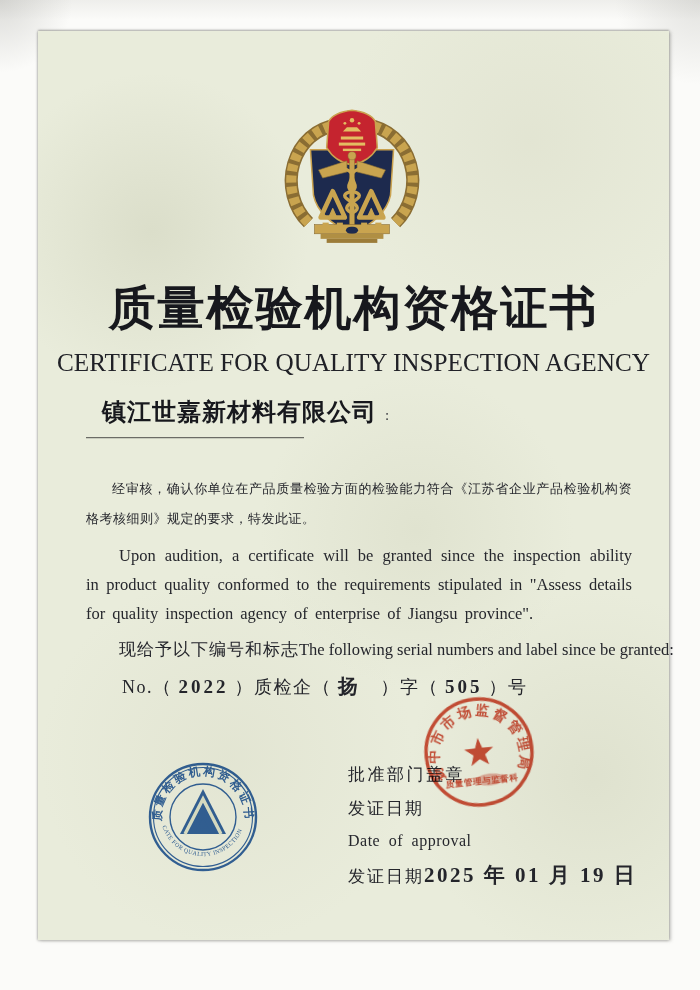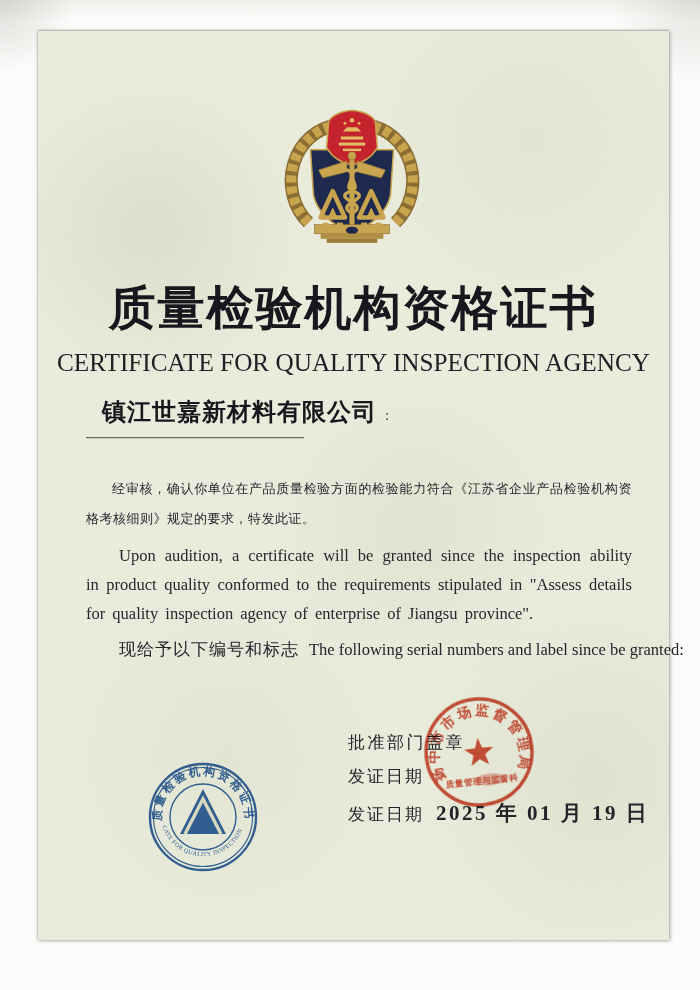--- a/index.html
+++ b/index.html
@@ -47,28 +47,28 @@
   .body-text{position:absolute;left:48px;top:443px;width:546px;}
   .para-cn{
     margin:0;font-size:13px;line-height:30px;letter-spacing:.5px;
     text-align:justify;text-indent:2em;color:#26272d;
   }
   .para-en{
     margin:7px 0 8px 0;font-size:16.5px;line-height:29px;word-spacing:3px;
     text-align:justify;text-indent:2em;color:#26272d;
   }
   .grant-line{margin:6px 0 0 0;font-size:16.5px;line-height:28px;text-indent:2em;white-space:nowrap;}
-  .grant-cn{font-size:17px;letter-spacing:1px;margin-right:10px;}
+  .grant-cn{font-size:17px;letter-spacing:1px;}
   .serial-line{margin:7px 0 0 0;font-size:18px;line-height:30px;text-indent:2em;letter-spacing:1.5px;white-space:nowrap;}
   .serial-strong{font-weight:bold;font-size:19px;letter-spacing:3px;}
   .serial-region{font-weight:bold;font-size:20px;letter-spacing:3px;}
-  .approval{position:absolute;left:310px;top:700px;z-index:2;}
+  .approval{position:absolute;left:310px;top:732px;z-index:2;}
   .ap-cn{font-size:17px;letter-spacing:2.5px;color:#26272d;}
   .ap-en{font-size:16px;letter-spacing:.5px;word-spacing:4px;margin-top:12px;color:#26272d;}
-  .date-row{display:flex;align-items:baseline;gap:12px;margin-top:11px;white-space:nowrap;}
+  .date-row{display:flex;align-items:baseline;margin-top:11px;white-space:nowrap;}
   .date-label{font-size:17px;letter-spacing:2px;}
   .date-value{font-size:21px;font-weight:bold;letter-spacing:2.5px;}
   .seal{position:absolute;mix-blend-mode:multiply;}
   .seal-blue{left:109px;top:730px;width:112px;height:112px;opacity:.95;z-index:3;}
   .seal-red{left:384px;top:664px;width:114px;height:114px;opacity:.88;z-index:4;transform:rotate(-6deg);}
 </style>
 </head>
 <body>
 
 <div class="scan-vignette"></div>
@@ -126,27 +126,29 @@
 
   <div class="company-row">
     <span class="company-name">镇江世嘉新材料有限公司</span><span class="company-colon">:</span>
   </div>
   <div class="company-underline"></div>
 
   <div class="body-text">
     <p class="para-cn">经审核，确认你单位在产品质量检验方面的检验能力符合《江苏省企业产品检验机构资格考核细则》规定的要求，特发此证。</p>
     <p class="para-en">Upon audition, a certificate will be granted since the inspection ability in product quality conformed to the requirements stipulated in "Assess details for quality inspection agency of enterprise of Jiangsu province".</p>
     <p class="grant-line"><span class="grant-cn">现给予以下编号和标志</span><span>The following serial numbers and label since be granted:</span></p>
+    <p class="serial-line"><span>No.（ </span><span class="serial-strong">2022</span><span> ）质检企（ </span><span class="serial-region">扬</span><span>　）字（ </span><span class="serial-strong">505</span><span> ）号</span></p>
   </div>
 
   <div class="approval">
     <div class="ap-cn">批准部门盖章</div>
     <div class="date-row">
       <span class="date-label">发证日期</span>
     </div>
+    <div class="ap-en">Date of approval</div>
     <div class="date-row">
       <span class="date-label">发证日期</span>
       <span class="date-value">2025 年 01 月 19 日</span>
     </div>
   </div>
 
   <svg class="seal seal-blue" viewBox="0 0 112 112">
     <defs>
       <path id="bs-top" d="M 19.6,77 A 42,42 0 1 1 92.4,77" fill="none"></path>
       <path id="bs-bot" d="M 16,67 A 42.5,42.5 0 0 0 96,67" fill="none"></path>

